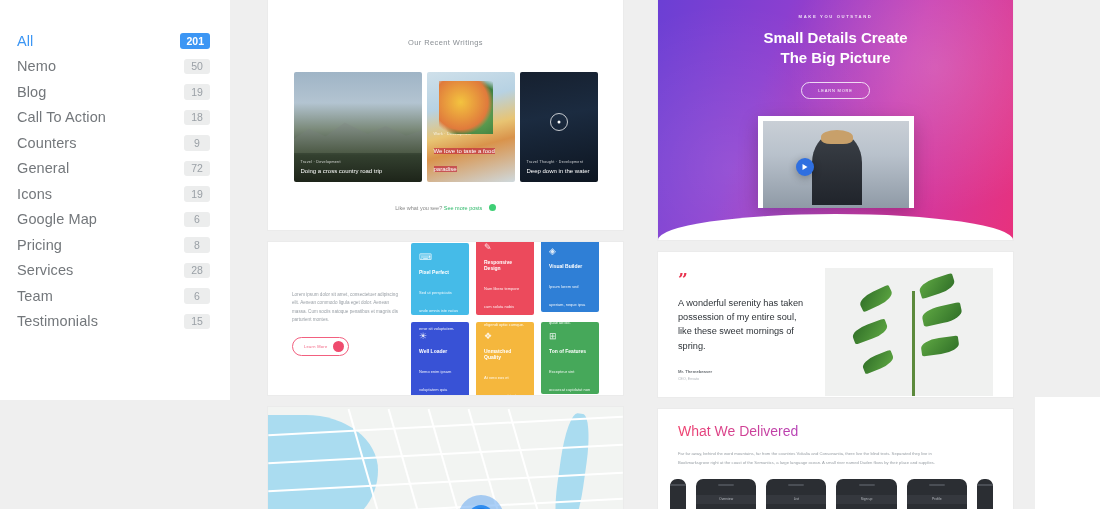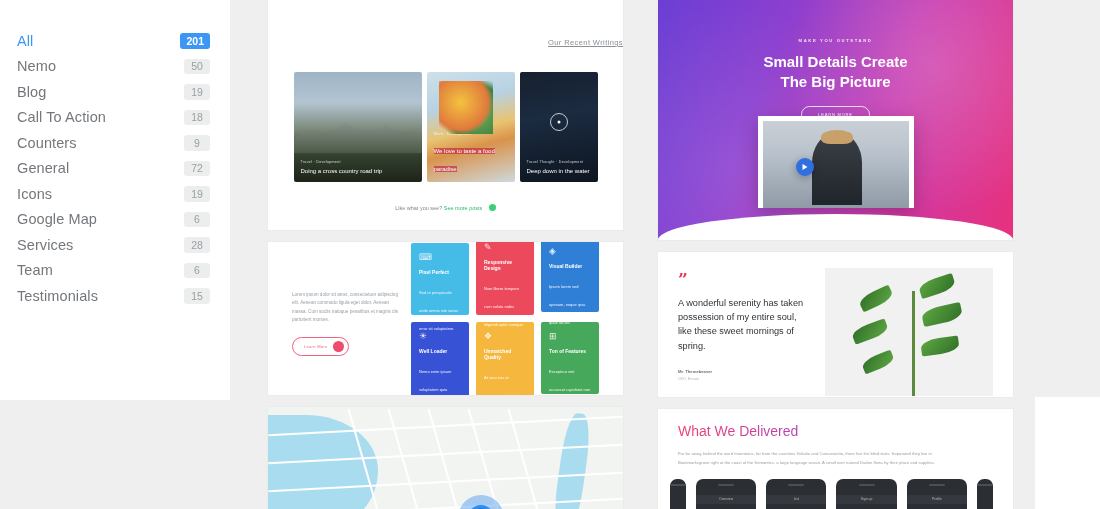--- a/index.html
+++ b/index.html
@@ -42,21 +42,21 @@
     margin-bottom: 12px; overflow: hidden;
     box-shadow: 0 0 0 1px rgba(0,0,0,.015);
   }
   .edge-card {
     position: absolute; left: 1035px; top: 397px;
     width: 65px; height: 112px; background: #fff;
   }
 
   
   .blog { padding: 38px 0 22px; height: 230px; }
-  .blog-h { text-align: right; font-size: 7.5px; color: #8a8f94; letter-spacing: .4px; text-decoration: underline; }
+  .blog-h { text-align: center; font-size: 7.5px; color: #8a8f94; letter-spacing: .4px; }
   .tiles { display: flex; gap: 5px; justify-content: center; margin-top: 25px; }
   .tile { position: relative; border-radius: 2px; overflow: hidden; }
   .t1 { width: 128px; height: 110px;
     background:
       linear-gradient(180deg,#9fb4c6 0%,#b3c4d1 28%,#7b8a7a 52%,#33402f 76%,#1d2419 100%); }
   .t1::after{ content:""; position:absolute; left:0; right:0; top:42%; height:32%;
     background: linear-gradient(180deg,#8f9b96,#4d5a46); clip-path: polygon(0 60%,12% 30%,25% 52%,40% 12%,58% 45%,72% 22%,88% 50%,100% 35%,100% 100%,0 100%); }
   .t2 { width: 88px; height: 110px;
     background: linear-gradient(165deg,#cfe0ea 0%,#b7d2e3 30%,#e8c473 52%,#d9934b 66%,#cfd9dd 100%); }
   .t2::after{ content:""; position:absolute; left:14%; top:8%; width:62%; height:48%;
@@ -116,21 +116,21 @@
   .marker::before{ content:""; position:absolute; left:50%; top:50%; transform:translate(-50%,-50%);
     width:6px; height:6px; border-radius:50%; background:#0e5fbb; z-index:2; }
 
   
   .hero { height: 240px; position: relative; }
   .hero-bg { position:absolute; inset:0;
     background: linear-gradient(110deg,#6b3fd4 0%,#8b3fd0 30%,#c83bb0 62%,#e8317c 100%); }
   .hero-bg::after{ content:""; position:absolute; inset:0;
     background: radial-gradient(circle at 78% 28%, rgba(255,255,255,.18), transparent 45%),
                 radial-gradient(circle at 20% 70%, rgba(255,255,255,.10), transparent 50%); }
-  .hero-wrap { position:relative; text-align:center; padding-top: 38px; }
+  .hero-wrap { position:relative; text-align:center; padding-top: 14px; }
   .hero-eyebrow { font-size:4.2px; color:rgba(255,255,255,.85); letter-spacing:1.6px; font-weight:bold; }
   .hero-title { font-size:15px; font-weight:bold; color:#fff; line-height:1.35; margin-top:9px; }
   .hero-btn { display:inline-block; margin-top:13px; border:1px solid rgba(255,255,255,.8);
     border-radius:20px; padding:5px 16px; font-size:4px; color:#fff; letter-spacing:.8px; }
   .hero-img { position:absolute; left:50%; transform:translateX(-50%); top:116px;
     width:156px; height:92px; background:#fff; padding:5px 5px 0;
     box-shadow: 0 6px 18px rgba(0,0,0,.22); }
   .hero-photo { width:100%; height:100%;
     background: linear-gradient(180deg,#c9cfd6 0%,#b9c2cc 38%,#8f9aa6 100%); position:relative; overflow:hidden; }
   .hero-photo::before{ content:""; position:absolute; left:34%; top:16%; width:34%; height:80%;
@@ -203,20 +203,24 @@
       </div>
       <div class="cat">
         <span class="cat-label">Icons</span>
         <span class="badge">19</span>
       </div>
       <div class="cat">
         <span class="cat-label">Google Map</span>
         <span class="badge">6</span>
       </div>
       <div class="cat">
+        <span class="cat-label">Pricing</span>
+        <span class="badge">8</span>
+      </div>
+      <div class="cat">
         <span class="cat-label">Services</span>
         <span class="badge">28</span>
       </div>
       <div class="cat">
         <span class="cat-label">Team</span>
         <span class="badge">6</span>
       </div>
       <div class="cat">
         <span class="cat-label">Testimonials</span>
         <span class="badge">15</span>

